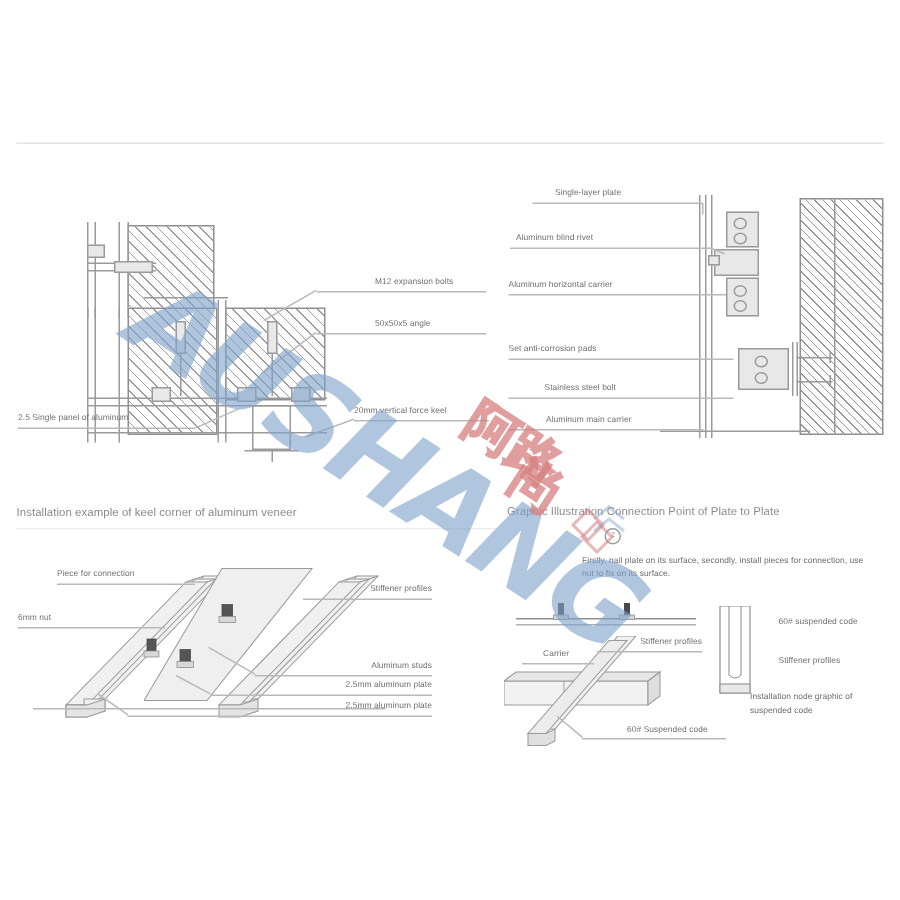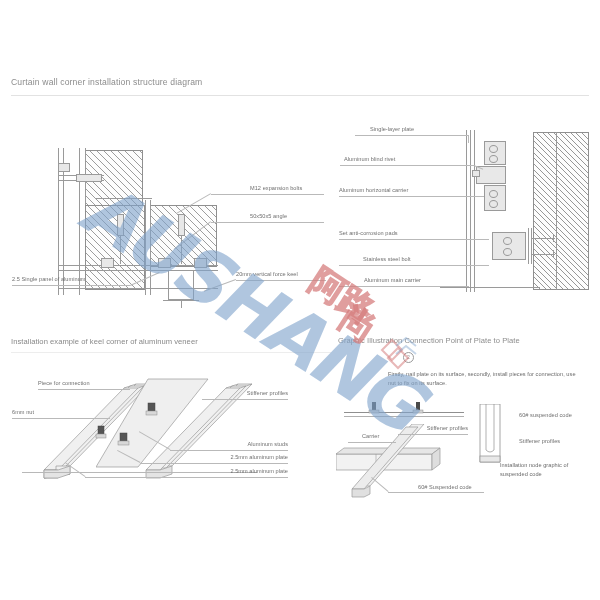--- a/index.html
+++ b/index.html
@@ -80,21 +80,20 @@
     position:absolute;width:9px;height:9px;border:1px solid #9b9b9b;
     border-radius:50%;font-size:5px;color:#8a8a8a;text-align:center;
     line-height:8.5px;
   }
 </style>
 </head>
 <body>
 
 <div class="page">
 
-  <div class="section-title" style="left:11px;top:77px;">Curtain wall corner installation structure diagram</div>
   <div class="title-rule" style="left:11px;top:95px;width:578px;"></div>
 
   <div>
 
     <div class="hatch" style="left:85px;top:150px;width:58px;height:62px;"></div>
     <div class="ln vline" style="left:58px;top:148px;height:64px;"></div>
     <div class="ln vline" style="left:63px;top:148px;height:64px;"></div>
     <div class="ln vline" style="left:79px;top:148px;height:64px;"></div>
     <div class="ln vline" style="left:85px;top:148px;height:64px;"></div>
     <div class="fillbox" style="left:58px;top:163px;width:12px;height:9px;"></div>

